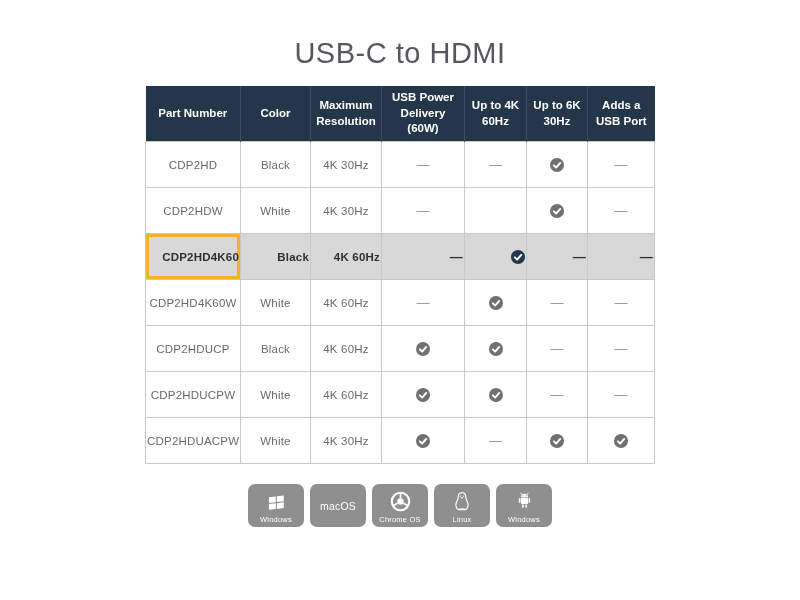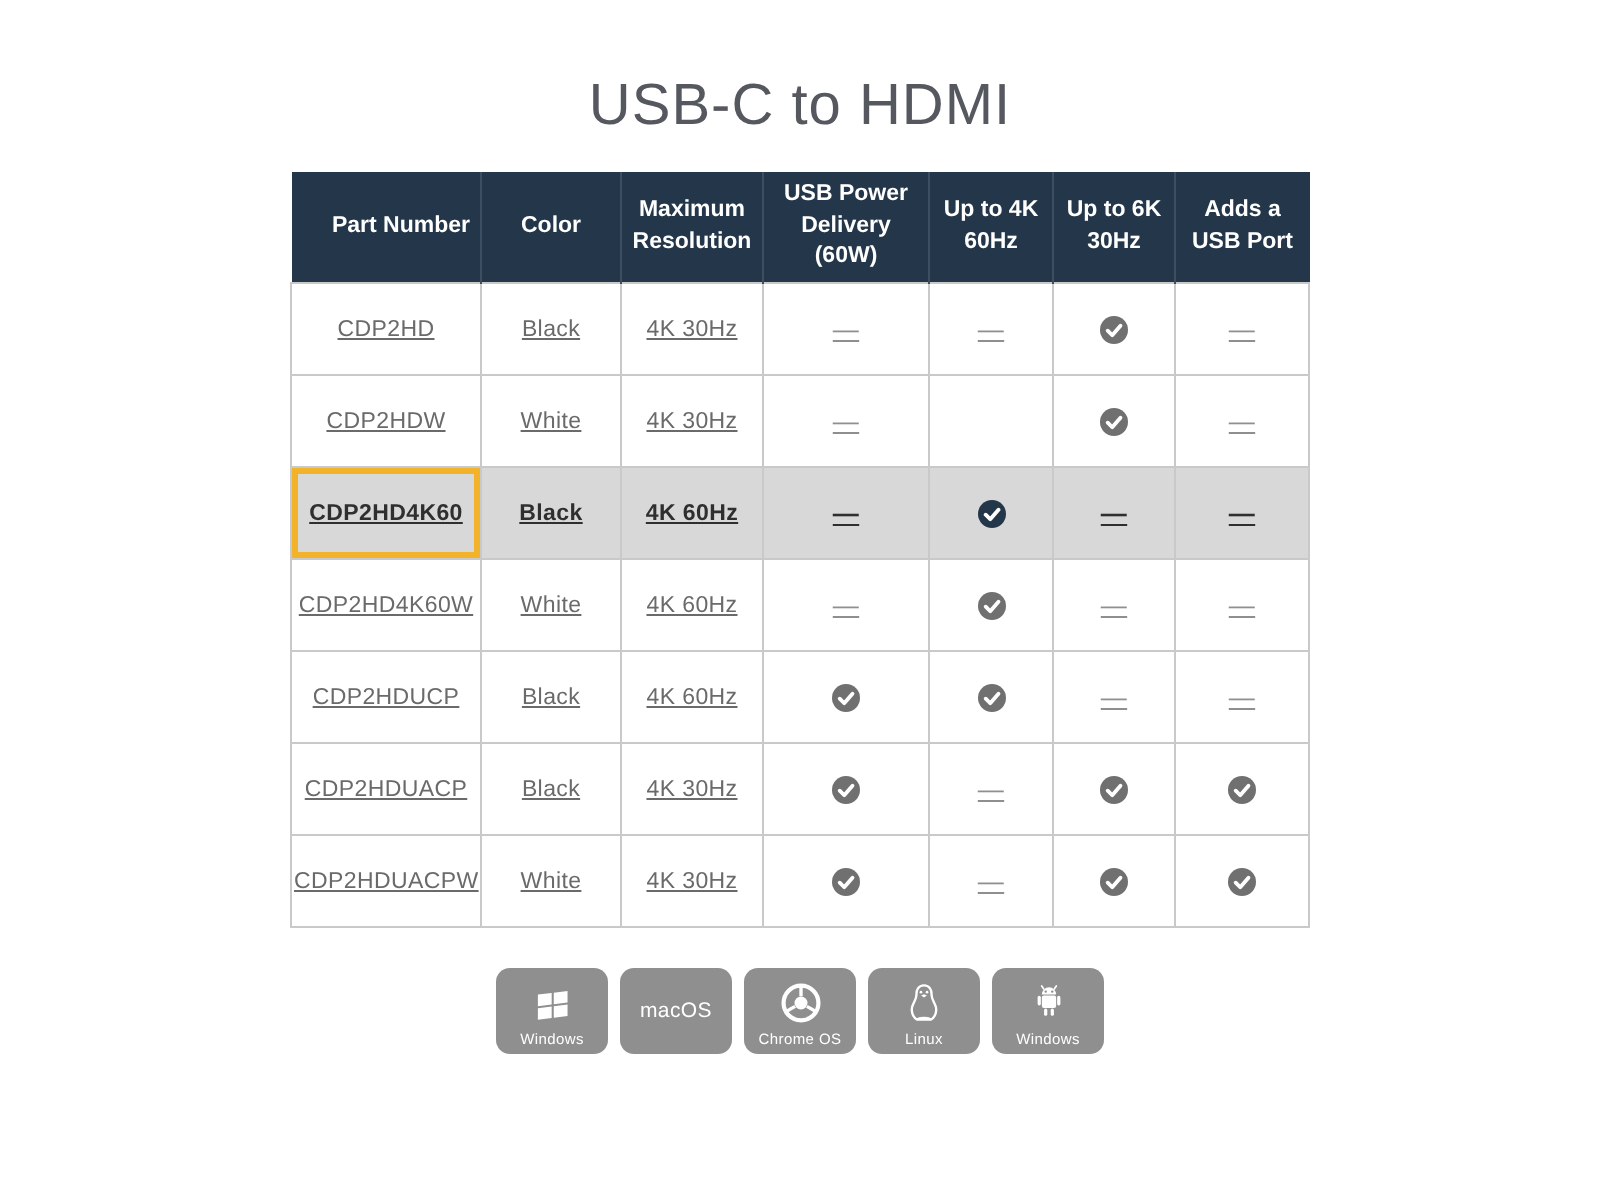--- a/index.html
+++ b/index.html
@@ -22,30 +22,29 @@
   table.compare{
     border-collapse:collapse;table-layout:fixed;width:509px;
     margin:16px auto 0;
   }
   thead th{
     background:var(--header-bg);color:#FFFFFF;
     font-size:11.5px;font-weight:bold;line-height:1.35;
     height:55px;vertical-align:middle;text-align:center;
     padding:0 5px;border-left:1px solid var(--header-sep);
   }
-  thead th:first-child{border-left:none;text-align:right;}
+  thead th:first-child{border-left:none;}
   tbody td{
     border:1px solid var(--border-color);
     height:43px;text-align:center;vertical-align:middle;
     font-size:11.5px;color:var(--cell-text);letter-spacing:.2px;
     background:#FFFFFF;
-    text-decoration:underline;
   }
   tbody tr.highlight td{
-    background:var(--highlight-bg);color:var(--highlight-text);font-weight:bold;
+    background:var(--highlight-bg);color:var(--highlight-text);font-weight:bold;text-align:right;
   }
   tbody tr.highlight td.part-cell{
     box-shadow:inset 0 0 0 3px var(--highlight-border);
   }
   td.dash-cell{font-size:13px;color:var(--dash-color);font-weight:normal;}
   tbody tr.highlight td.dash-cell{color:var(--highlight-text);font-weight:bold;}
   svg.check{width:14px;height:14px;display:inline-block;vertical-align:middle;}
   svg.check circle{fill:var(--check-gray);}
   svg.check path{fill:none;stroke:#FFFFFF;stroke-width:2.2;stroke-linecap:round;stroke-linejoin:round;}
   tbody tr.highlight svg.check circle{fill:var(--check-dark);}
@@ -156,36 +155,33 @@
               <path d="M4.4 8.4 L7 11 L11.7 5.6"></path>
             </svg></td>
           <td><svg class="check" viewBox="0 0 16 16">
               <circle cx="8" cy="8" r="8"></circle>
               <path d="M4.4 8.4 L7 11 L11.7 5.6"></path>
             </svg></td>
           <td class="dash-cell">—</td>
           <td class="dash-cell">—</td>
         </tr>
         <tr>
-          <td class="part-cell">CDP2HDUACP</td>
-          <td>Black</td>
-          <td>4K 30Hz</td>
-          <td><svg class="check" viewBox="0 0 16 16">
-              <circle cx="8" cy="8" r="8"></circle>
-              <path d="M4.4 8.4 L7 11 L11.7 5.6"></path>
-            </svg></td>
-          <td class="dash-cell">—</td>
-          <td><svg class="check" viewBox="0 0 16 16">
-              <circle cx="8" cy="8" r="8"></circle>
-              <path d="M4.4 8.4 L7 11 L11.7 5.6"></path>
-            </svg></td>
-          <td><svg class="check" viewBox="0 0 16 16">
-              <circle cx="8" cy="8" r="8"></circle>
-              <path d="M4.4 8.4 L7 11 L11.7 5.6"></path>
-            </svg></td>
+          <td class="part-cell">CDP2HDUCPW</td>
+          <td>White</td>
+          <td>4K 60Hz</td>
+          <td><svg class="check" viewBox="0 0 16 16">
+              <circle cx="8" cy="8" r="8"></circle>
+              <path d="M4.4 8.4 L7 11 L11.7 5.6"></path>
+            </svg></td>
+          <td><svg class="check" viewBox="0 0 16 16">
+              <circle cx="8" cy="8" r="8"></circle>
+              <path d="M4.4 8.4 L7 11 L11.7 5.6"></path>
+            </svg></td>
+          <td class="dash-cell">—</td>
+          <td class="dash-cell">—</td>
         </tr>
         <tr>
           <td class="part-cell">CDP2HDUACPW</td>
           <td>White</td>
           <td>4K 30Hz</td>
           <td><svg class="check" viewBox="0 0 16 16">
               <circle cx="8" cy="8" r="8"></circle>
               <path d="M4.4 8.4 L7 11 L11.7 5.6"></path>
             </svg></td>
           <td class="dash-cell">—</td>

